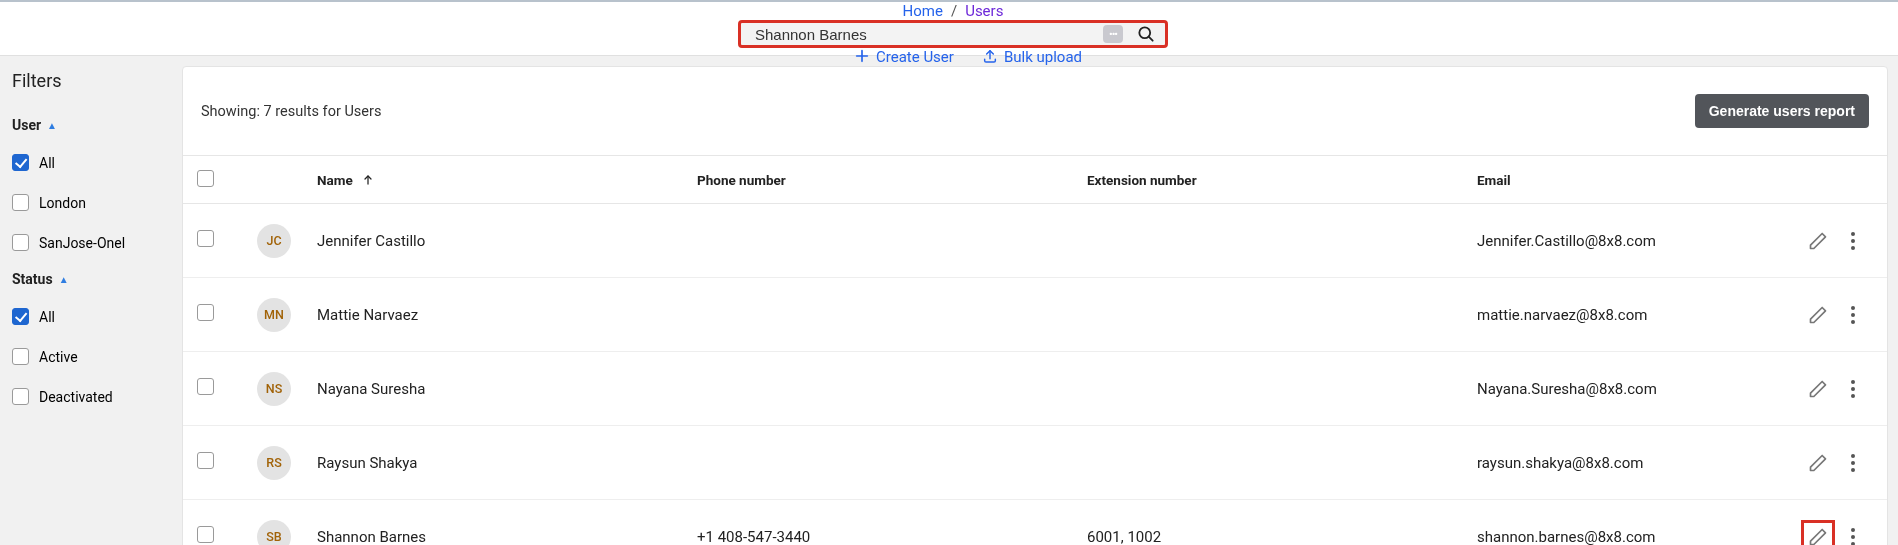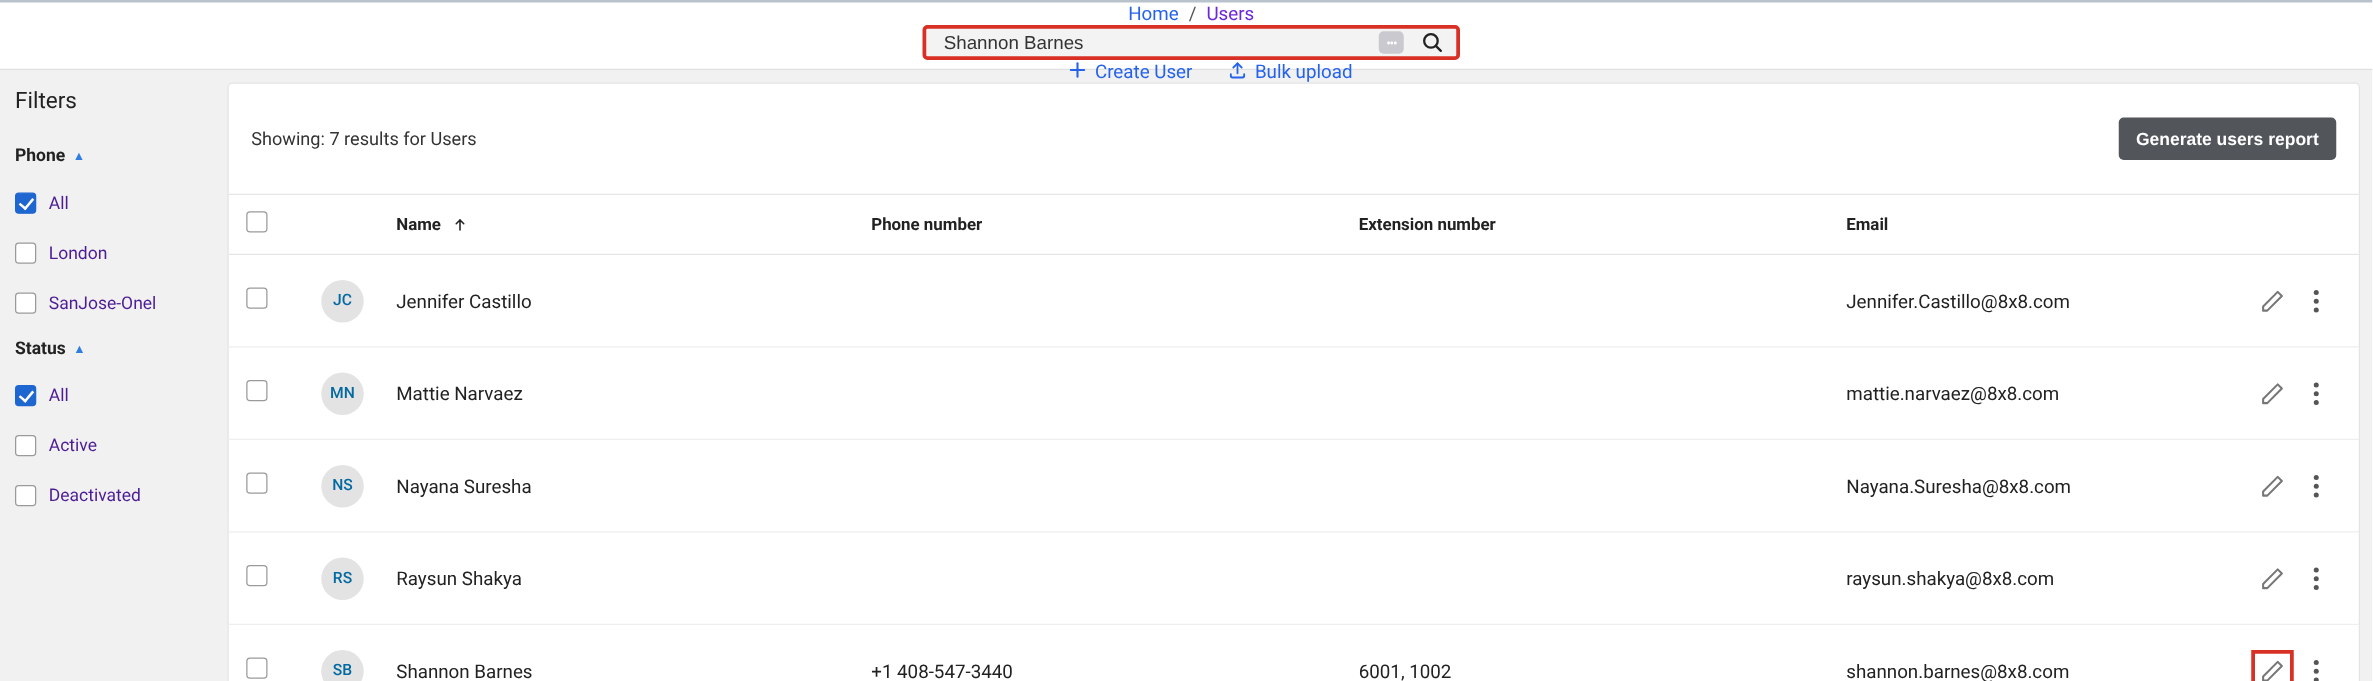--- a/index.html
+++ b/index.html
@@ -58,21 +58,21 @@
   .main { display:flex; background:#f1f1f1; }
   .sidebar {
     width: 190px;
     padding: 14px 12px;
     background:#f1f1f1;
   }
   .sidebar h2 { font-size:18px; font-weight:400; margin-bottom:26px; }
   .filter-group { margin-bottom:18px; }
   .filter-title { font-size:14px; font-weight:700; display:flex; align-items:center; gap:6px; margin-bottom:6px;}
   .filter-title .tri { color:#2f7de1; font-size:10px;}
-  .filter-opt { display:flex; align-items:center; gap:10px; font-size:14px; color:#4c1d95; padding:2px 0;margin-top:19px;}
+  .filter-opt { display:flex; align-items:center; gap:10px; font-size:14px; color:#000000; padding:2px 0;margin-top:19px;}
   .chk {
     width:17px;height:17px;border:1.5px solid #9a9a9a;border-radius:3px;background:#fff;display:inline-flex;align-items:center;justify-content:center;cursor:pointer;
   }
   .chk.checked { background:#1e66d0;border-color:#1e66d0; }
   .chk.checked::after { content:""; width:5px;height:9px;border:solid #fff;border-width:0 2px 2px 0; transform:rotate(40deg) translateY(-1px);}
   .content {
     flex:1;
     background:#fff;
     margin:10px 10px 0 0;
     border:1px solid #e4e4e4;
@@ -100,21 +100,21 @@
     font-size:13.5px;font-weight:700;color:#222;
   }
   .th-name { display:flex;align-items:center;gap:9px;}
   .row {
     height:74px;
     border-bottom:1px solid #eeeeee;
     font-size:15px;color:#222;
   }
   .avatar {
     width:34px;height:34px;border-radius:50%;
-    background:#e3e3e3;color:#0369a1;font-size:12.5px;font-weight:500;
+    background:#e3e3e3;color:#a16207;font-size:12.5px;font-weight:500;
     display:flex;align-items:center;justify-content:center;
   }
   .row-actions { display:flex;align-items:center;justify-content:flex-end;gap:16px;padding-right:12px;}
   .edit-btn { width:22px;height:22px;display:flex;align-items:center;justify-content:center;cursor:pointer;}
   .edit-btn.hl { outline:3px solid #d93025; outline-offset:3px;}
   .kebab { width:16px;height:22px;display:flex;flex-direction:column;align-items:center;justify-content:center;gap:3px;cursor:pointer;}
   .kebab span{width:4px;height:4px;background:#555;border-radius:50%;}
   svg { display:block; }
 </style>
 </head>
@@ -157,21 +157,21 @@
     </div>
   </div>
 </div>
 
 <div class="main">
   <aside class="sidebar">
     <h2>Filters</h2>
     <div id="filter-groups">
         <div class="filter-group">
           <div class="filter-title">
-            <span>Phone</span>
+            <span>User</span>
             <span class="tri">▲</span>
           </div>
           <div class="filter-opt">
             <span class="chk checked"></span>
             <span>All</span>
           </div>
           <div class="filter-opt">
             <span class="chk"></span>
             <span>London</span>
           </div>

